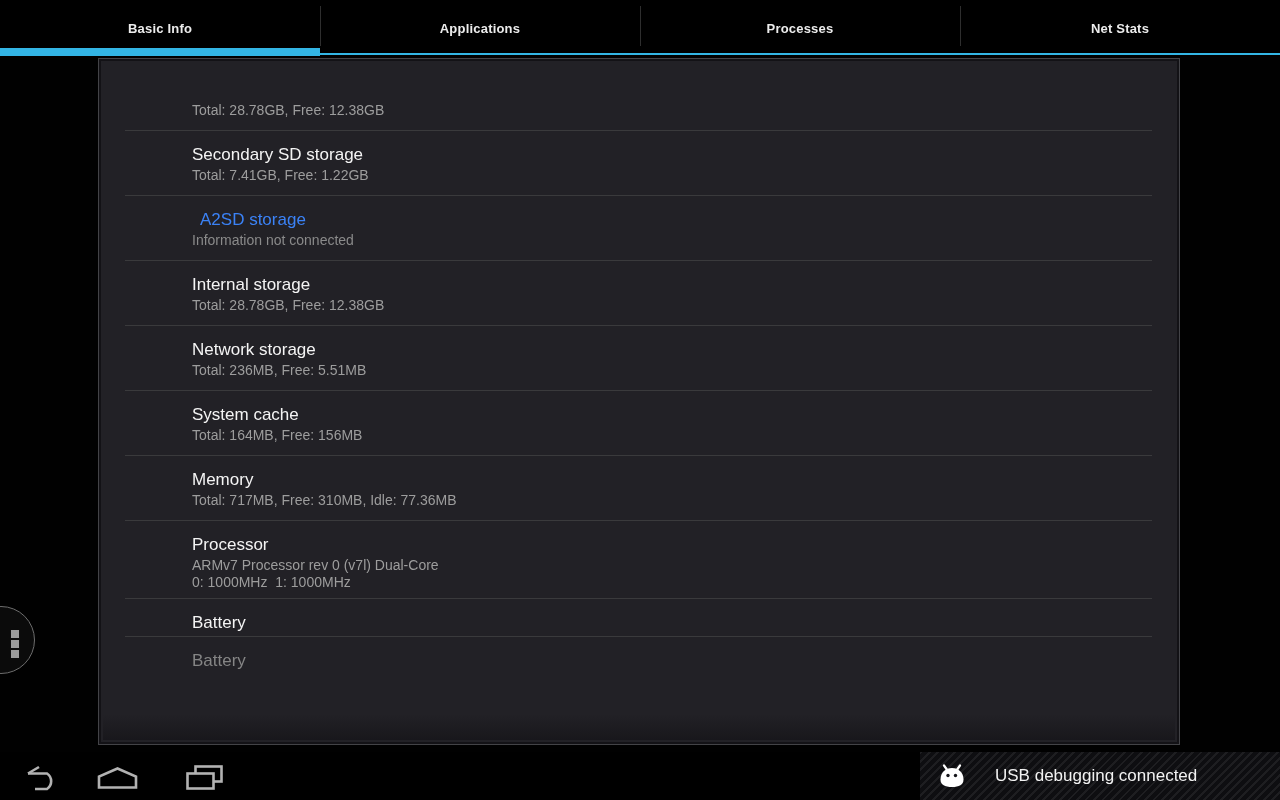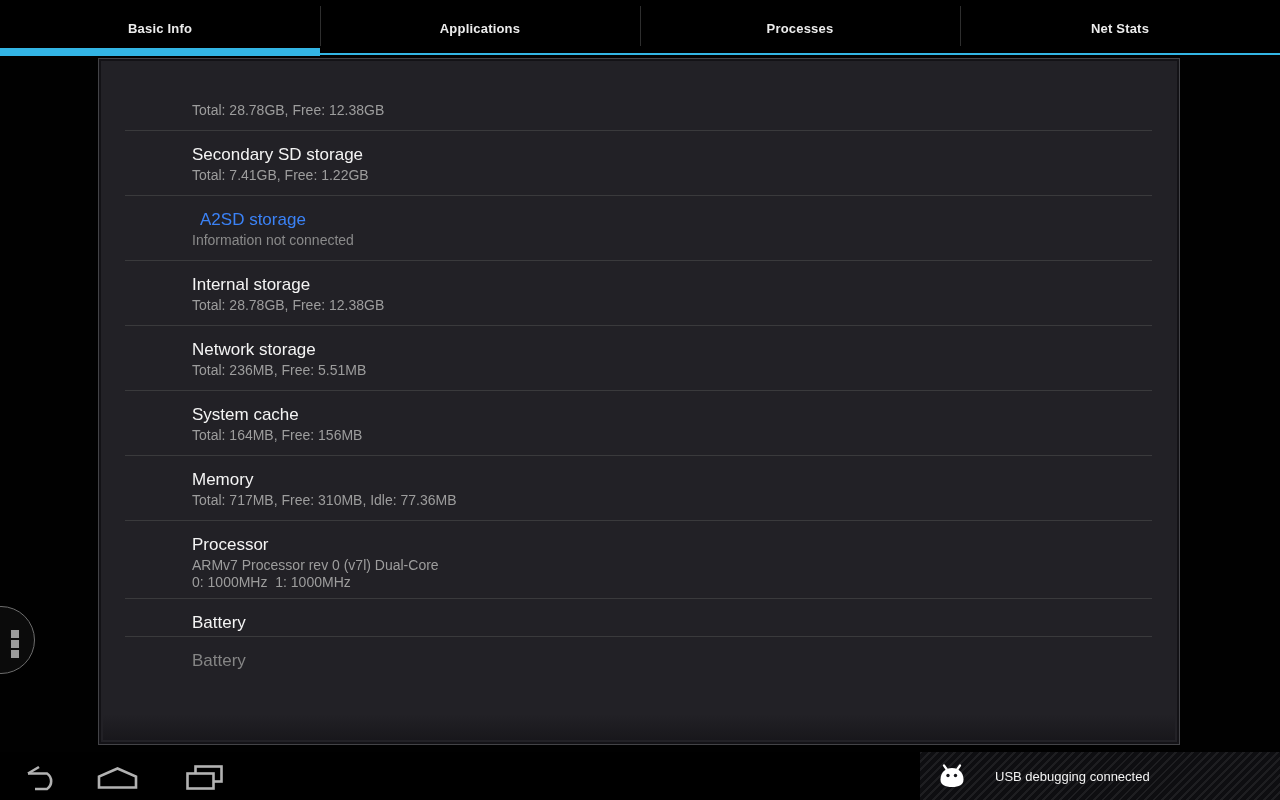--- a/index.html
+++ b/index.html
@@ -60,21 +60,21 @@
   .nav-back { left:23px; top:12px; }
   .nav-home { left:97px; top:15px; }
   .nav-recents { left:186px; top:13px; }
 
   .notification {
     position:absolute; right:0; bottom:0; width:360px; height:48px;
     display:flex; align-items:center;
     background:repeating-linear-gradient(135deg, rgba(255,255,255,.065) 0 2px, rgba(0,0,0,0) 2px 6px), #0e0e11;
   }
   .notification .droid { margin-left:17px; }
-  .notification .ntext { margin-left:28px; color:#f2f2f2; font-size:13px; }
+  .notification .ntext { margin-left:28px; color:#f2f2f2; font-size:17px; }
 </style>
 </head>
 <body>
 
 <div class="screen">
 
   <div class="tabbar">
     <div class="tab-underline"></div>
     <div class="tab selected">
         <span>Basic Info</span>

